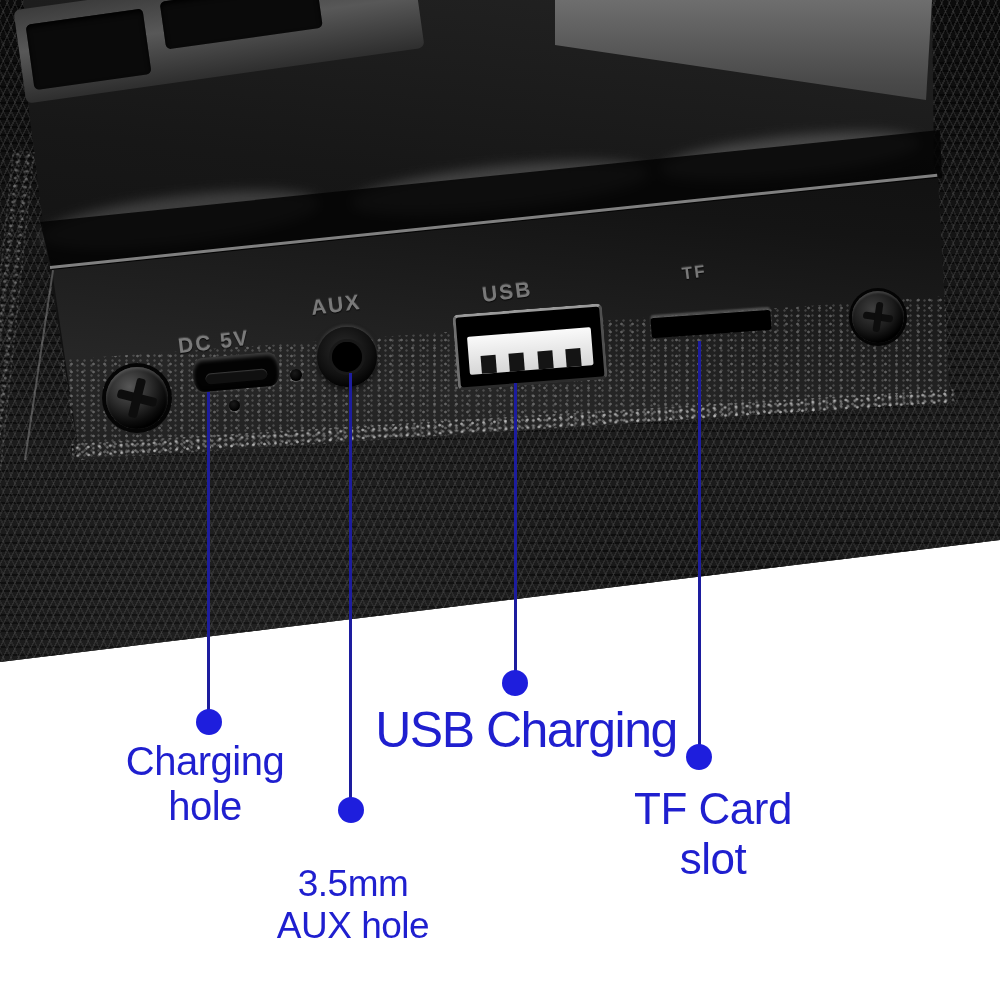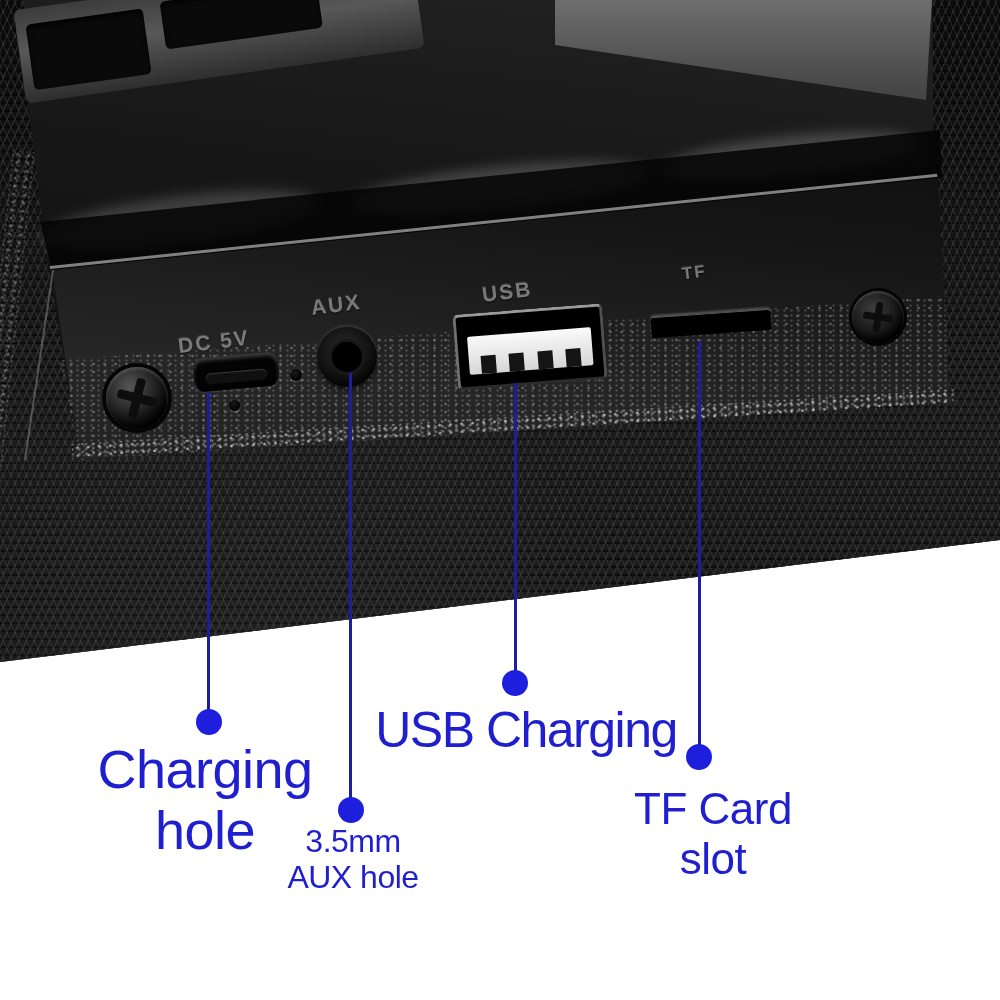--- a/index.html
+++ b/index.html
@@ -106,22 +106,22 @@
   .al1{left:207px;top:392px;height:330px;}
   .al2{left:349px;top:373px;height:437px;}
   .al3{left:514px;top:383px;height:300px;}
   .al4{left:698px;top:341px;height:416px;}
   .adot{width:26px;height:26px;border-radius:50%;background:#1e1edd;z-index:41;}
   .ad1{left:196px;top:709px;}
   .ad2{left:338px;top:797px;}
   .ad3{left:502px;top:670px;}
   .ad4{left:686px;top:744px;}
   .alabel{color:#1f1fcf;text-align:center;white-space:pre-line;line-height:1.13;z-index:42;}
-  .lb1{left:55px;top:739px;width:300px;font-size:54px;letter-spacing:-.5px;}
-  .lb2{left:203px;top:823px;width:300px;font-size:32px;letter-spacing:-.5px;}
+  .lb1{left:55px;top:739px;width:300px;font-size:40px;letter-spacing:-.5px;}
+  .lb2{left:203px;top:863px;width:300px;font-size:37px;letter-spacing:-.5px;}
   .lb3{left:350px;top:702px;width:340px;font-size:50px;letter-spacing:-1.5px;white-space:nowrap;margin-left:6px;}
   .lb4{left:563px;top:784px;width:300px;font-size:44px;letter-spacing:-.5px;}
 </style>
 </head>
 <body>
 
 <div class="stage">
 
   <div class="abs fabric"></div>
   <div class="abs plastic"></div>

